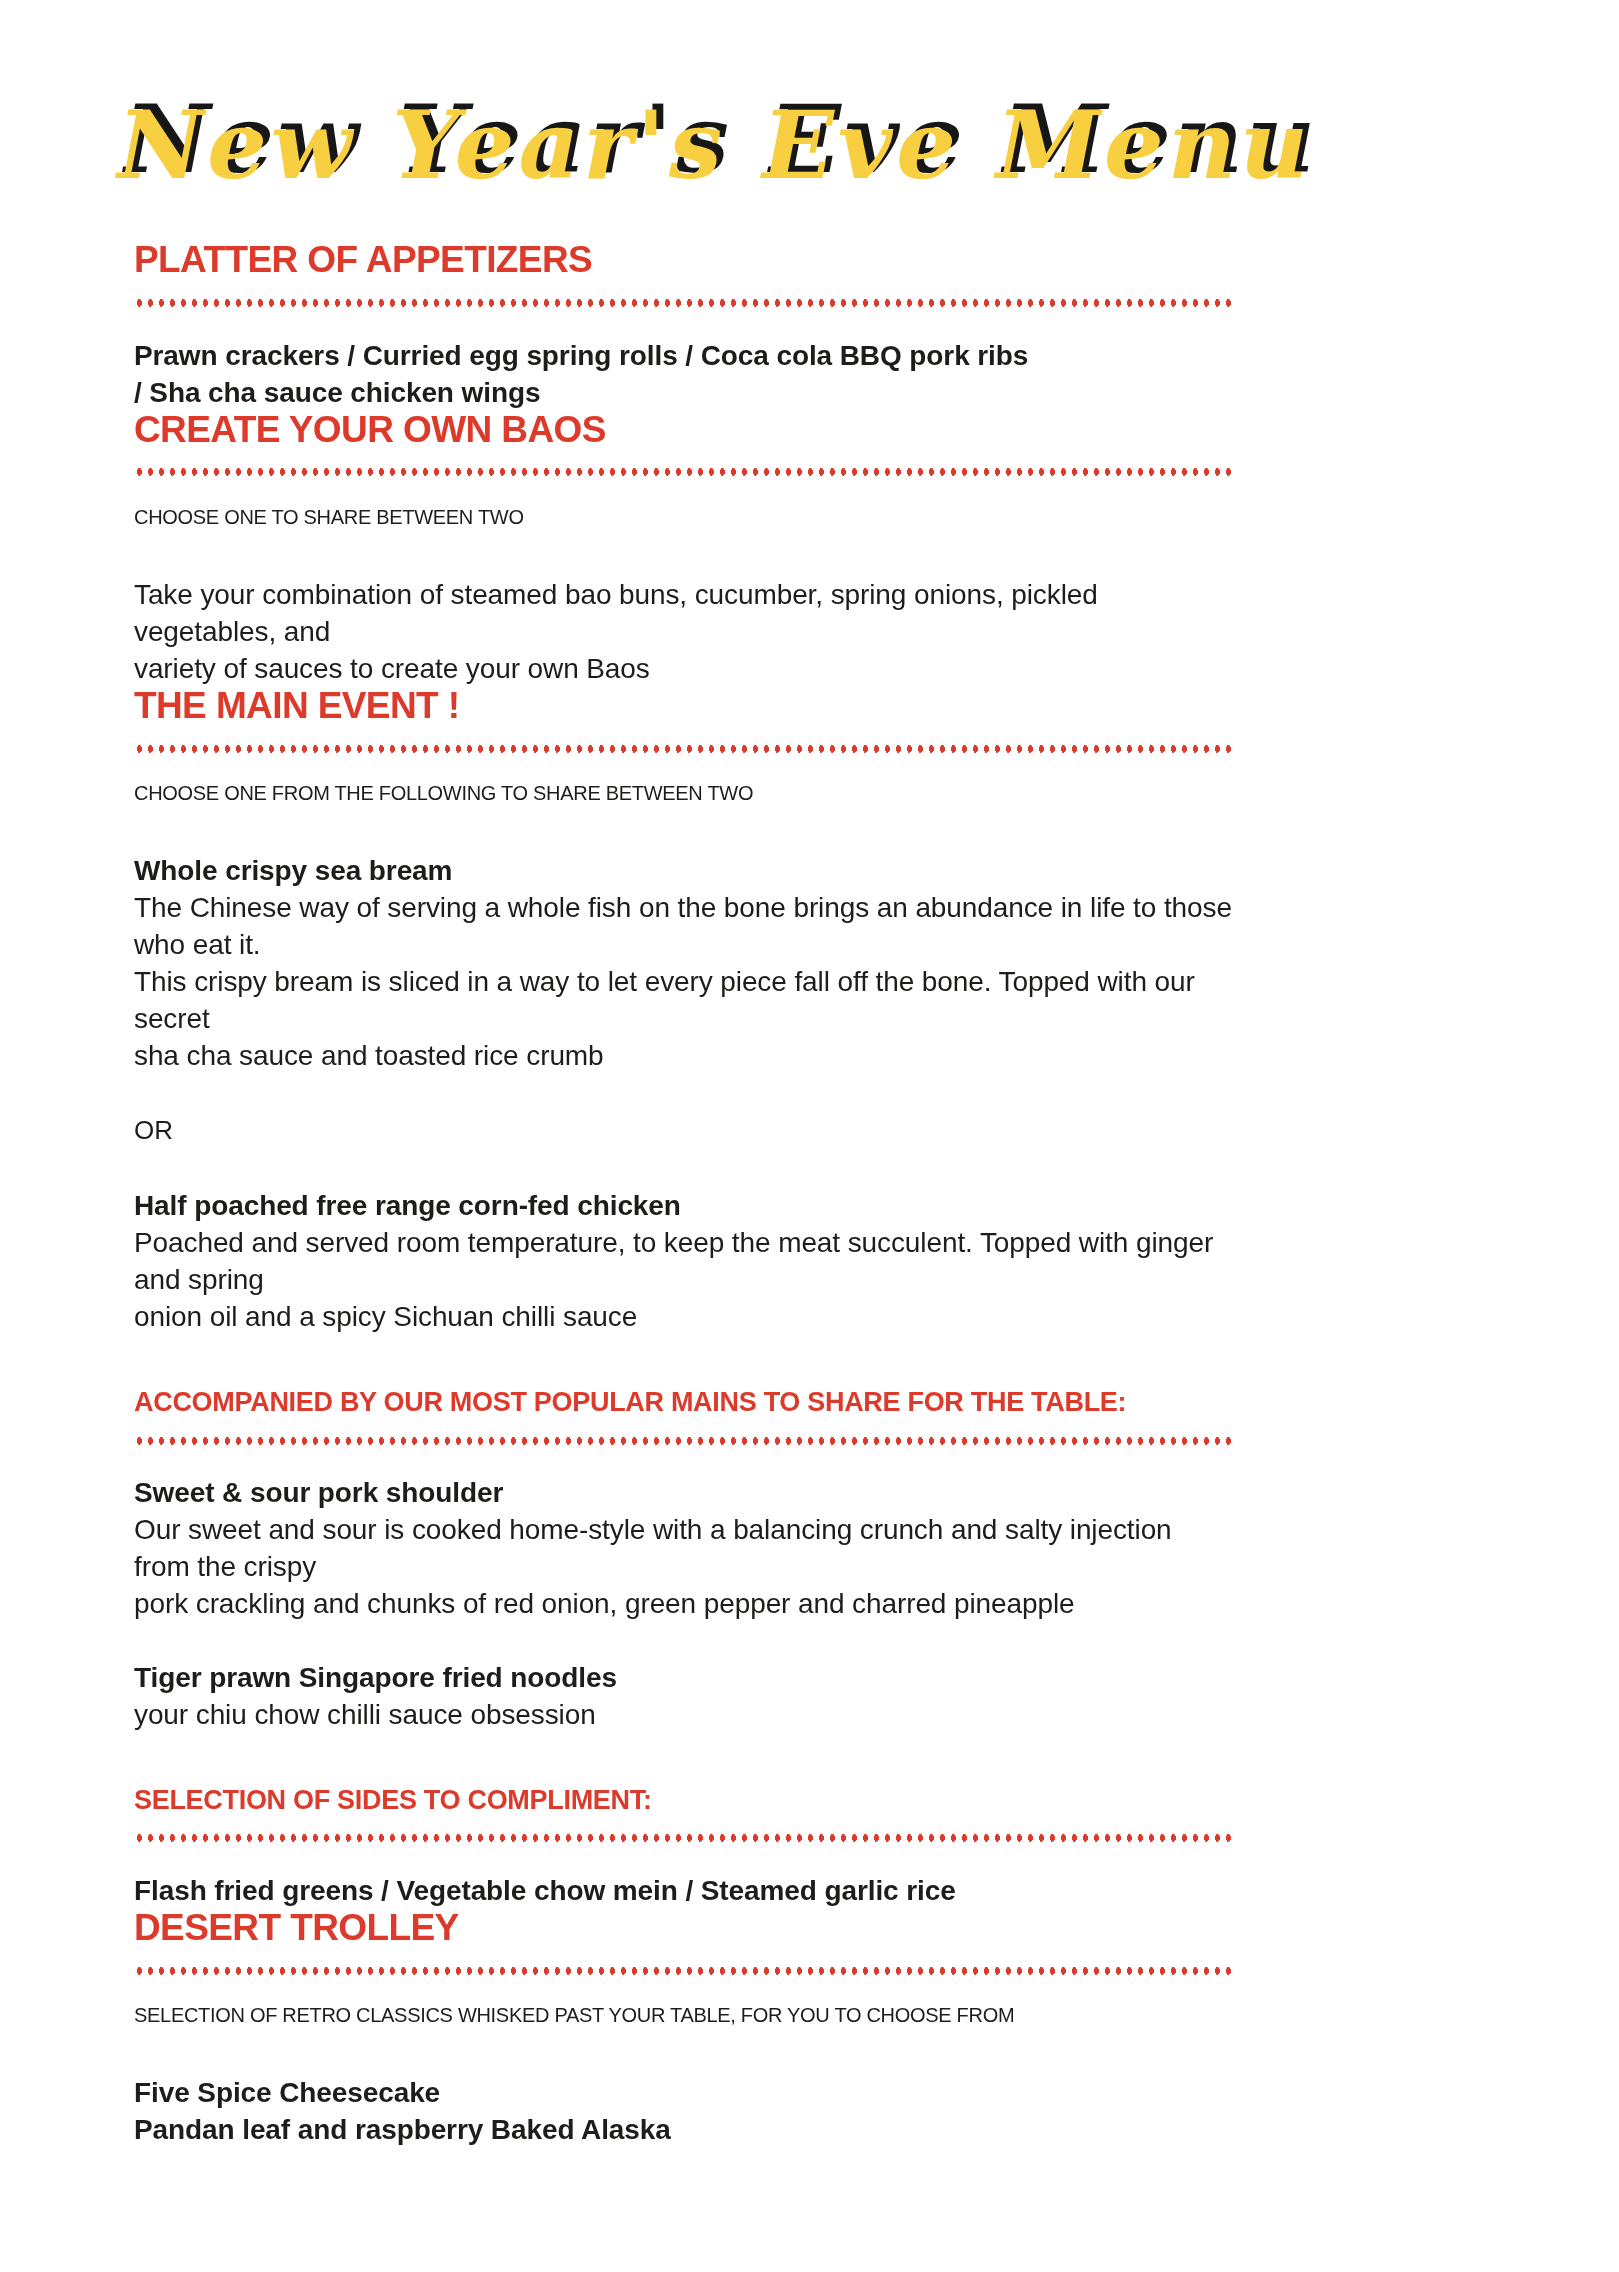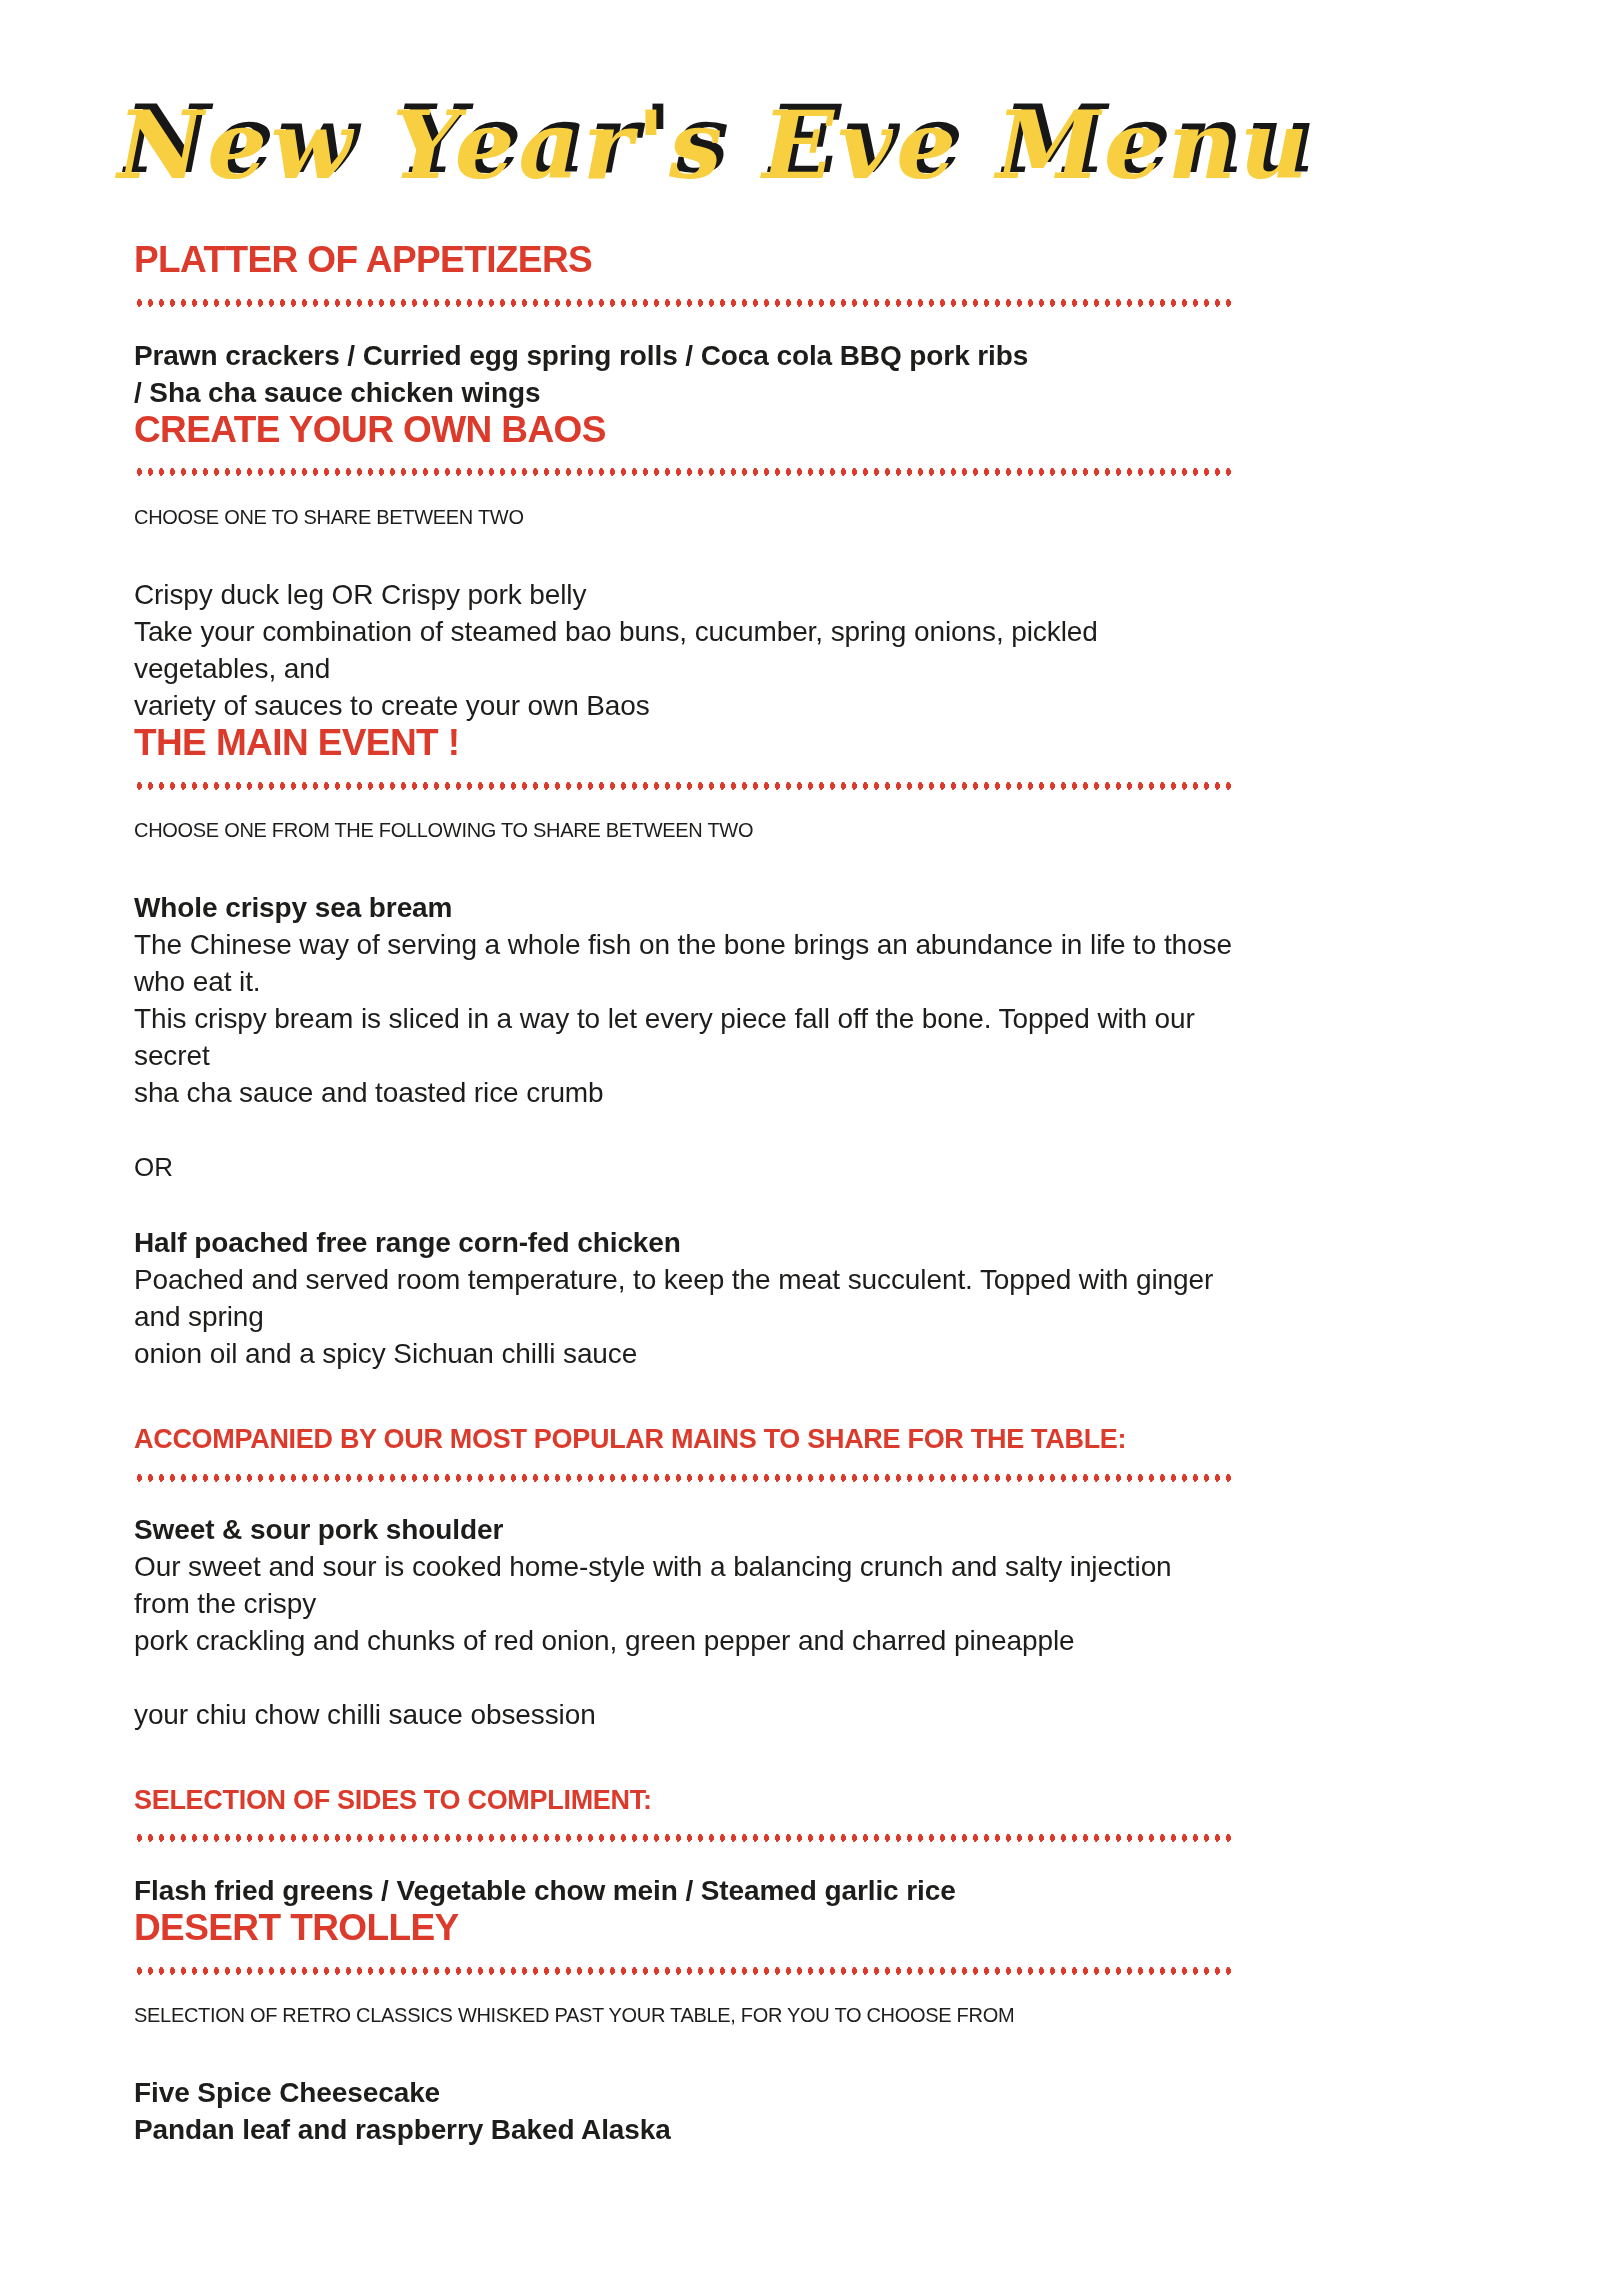--- a/index.html
+++ b/index.html
@@ -60,21 +60,20 @@
     <div class="sec-h">PLATTER OF APPETIZERS</div>
     <div class="dots"></div>
     <div class="bline">Prawn crackers / Curried egg spring rolls /  Coca cola BBQ pork ribs</div>
     <div class="bline">/ Sha cha sauce chicken wings</div>
   </section>
 
   <section>
     <div class="sec-h">CREATE YOUR OWN BAOS</div>
     <div class="dots"></div>
     <div class="note">CHOOSE ONE TO SHARE BETWEEN TWO</div>
-    <div class="line">Crispy duck leg OR Crispy pork belly</div>
     <div class="line">Take your combination of steamed bao buns, cucumber, spring onions, pickled vegetables, and</div>
     <div class="line">variety of sauces to create your own Baos</div>
   </section>
 
   <section>
     <div class="sec-h">THE MAIN EVENT !</div>
     <div class="dots"></div>
     <div class="note">CHOOSE ONE FROM THE FOLLOWING TO SHARE BETWEEN TWO</div>
 
     <div class="dish first">
@@ -95,20 +94,21 @@
     <div class="sub-h">ACCOMPANIED BY OUR MOST POPULAR MAINS TO SHARE FOR THE TABLE:</div>
     <div class="dots"></div>
 
     <div class="dish first">
       <div class="dname">Sweet &amp; sour pork shoulder</div>
       <div class="line">Our sweet and sour is cooked home-style with a balancing crunch and salty injection from the crispy</div>
       <div class="line">pork crackling and chunks of red onion, green pepper and charred pineapple</div>
     </div>
 
     <div class="dish">
+      <div class="dname">Tiger prawn Singapore fried noodles</div>
       <div class="line">your chiu chow chilli sauce obsession</div>
     </div>
 
     <div class="sub-h">SELECTION OF SIDES TO COMPLIMENT:</div>
     <div class="dots"></div>
     <div class="bline">Flash fried greens / Vegetable chow mein / Steamed garlic rice</div>
   </section>
 
   <section>
     <div class="sec-h">DESERT TROLLEY</div>

